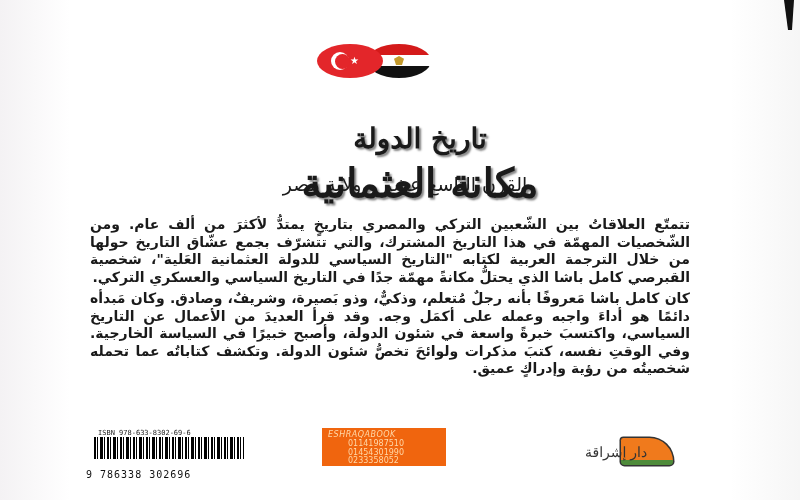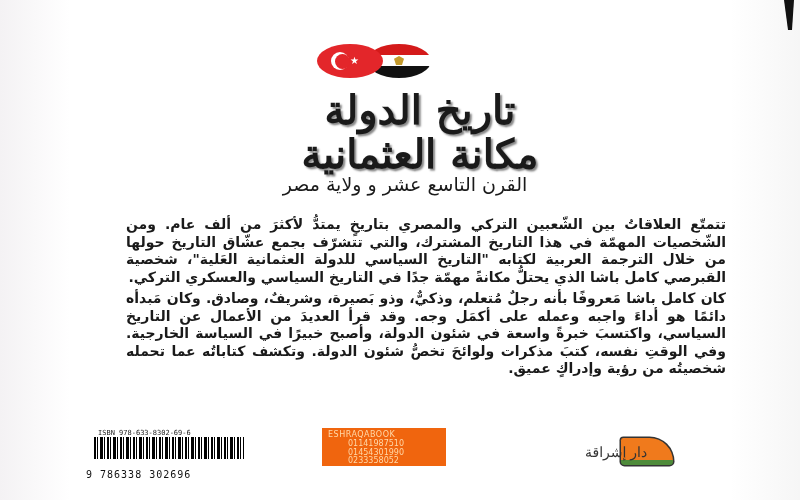--- a/index.html
+++ b/index.html
@@ -41,30 +41,30 @@
     background: #e3262a;
   }
   .flag-turkey .star {
     position: absolute; left: 33px; top: 12px; color: #fff; font-size: 10px; line-height: 10px;
   }
   .title {
     position: absolute; left: 250px; top: 88px; width: 340px; text-align: center;
     direction: rtl; font-family: "DejaVu Serif", serif; font-weight: bold;
     color: #1a1a1a; text-shadow: 2px 2px 2px #888;
   }
-  .title .l1 { font-size: 40px; line-height: 44px; display: block; }
+  .title .l1 { font-size: 28px; line-height: 44px; display: block; margin-top: 29px; }
   .title .l2 { font-size: 40px; line-height: 44px; display: block; }
   .subtitle {
     position: absolute; left: 260px; top: 173px; width: 290px; text-align: center;
     direction: rtl; font-size: 19px; font-weight: normal; color: #1a1a1a;
   }
   .body-text {
     position: absolute; left: 90px; top: 216px; width: 600px;
     direction: rtl; text-align: justify; text-align-last: right;
-    font-size: 14px; line-height: 17.5px; font-weight: bold; color: #1a1a1a; margin-left: 36px;
+    font-size: 14px; line-height: 17.5px; font-weight: bold; color: #1a1a1a;
   }
   .body-text p { margin: 0 0 4px 0; }
   .barcode-box {
     position: absolute; left: 84px; top: 428px; width: 166px; height: 42px; background: #fff;
   }
   .isbn-label {
     position: absolute; left: 14px; top: 1px; font-family: "DejaVu Sans Mono", monospace; font-size: 7px; color: #222; text-align: right;
   }
   .bars {
     position: absolute; left: 10px; top: 9px; width: 150px; height: 22px;
@@ -83,21 +83,21 @@
       repeating-linear-gradient(90deg, #000 0 2px, transparent 2px 4px),
       repeating-linear-gradient(0deg, #000 0 2px, #fff 2px 5px);
     opacity: 0.85;
   }
   .qr-eye { position: absolute; width: 8px; height: 8px; background: #e8c53a; border: 2px solid #000; }
   .qr-label { position: absolute; left: 2px; top: 33px; width: 64px; text-align: center; direction: rtl; font-size: 8px; color: #111; }
   .contact-box {
     position: absolute; left: 322px; top: 428px; width: 124px; height: 38px; background: #f0650e;
     color: #ffd8a8; font-size: 8px; line-height: 8.5px;
   }
-  .contact-box .brand { position: absolute; left: 6px; top: 3px; letter-spacing: 0.5px; }
+  .contact-box .brand { position: absolute; left: 6px; top: 3px; letter-spacing: 0.5px; font-style: italic; }
   .contact-box .phones { position: absolute; left: 26px; top: 12px; }
   .logo { position: absolute; left: 585px; top: 430px; width: 110px; height: 40px; }
   .logo-book {
     position: absolute; left: 36px; top: 8px; width: 52px; height: 22px;
     border-radius: 4px 40px 6px 6px; background: #f07a1c; border-bottom: 5px solid #4e8b3a;
     box-shadow: 0 0 0 1.5px #333;
   }
   .logo-text { position: absolute; left: 0px; top: 14px; font-size: 14px; direction: rtl; color: #333; font-family: Liberation Sans, sans-serif; }
 </style>
 </head>

